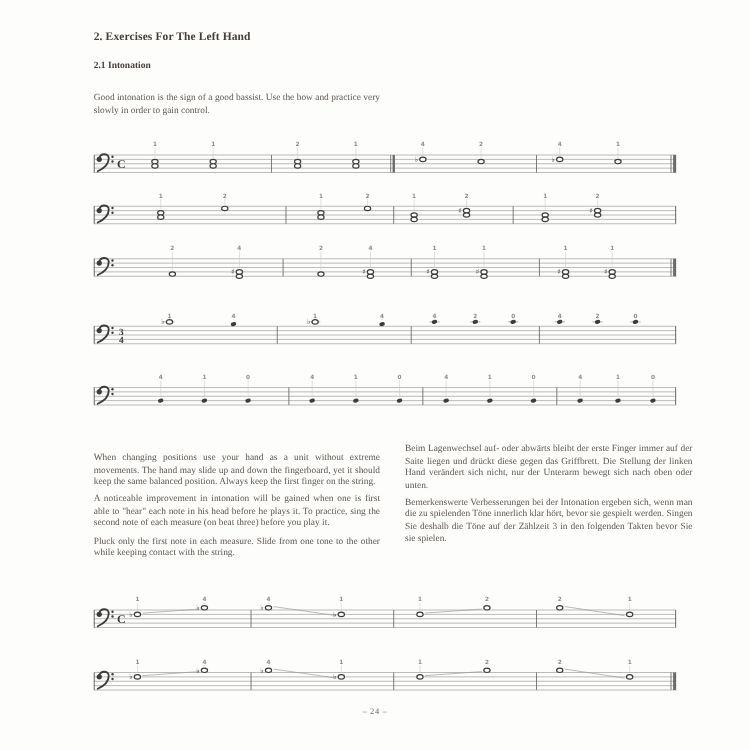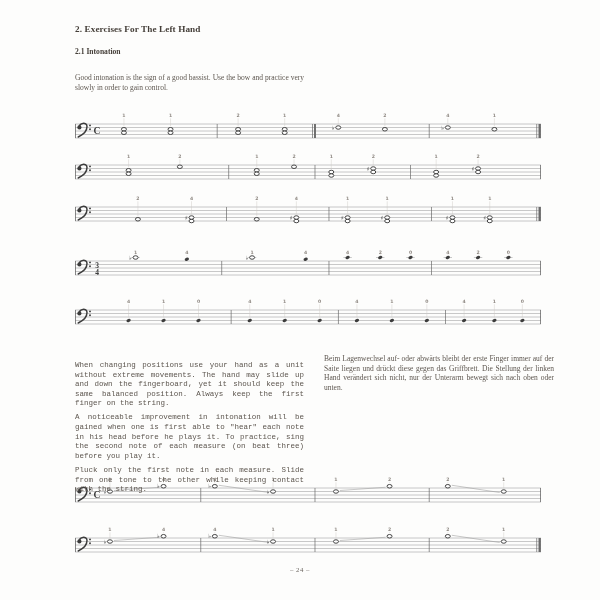--- a/index.html
+++ b/index.html
@@ -396,24 +396,25 @@
         <line x1="372.8" y1="6.3" x2="372.8" y2="7.25" stroke="#cdc9c4" stroke-width="0.45"></line>
         <text x="372.8" y="5.2" font-size="4.6" fill="#918b85" font-family="DejaVu Sans, sans-serif" text-anchor="middle" font-weight="bold">2</text>
         <ellipse cx="372.8" cy="10.25" rx="2.5" ry="1.75" fill="#fff" stroke="#3c3c3c" stroke-width="0.95"></ellipse>
         <line x1="376.8" y1="9.25" x2="424.72" y2="16.5" stroke="#9a9a9a" stroke-width="0.55"></line>
         <line x1="428.72" y1="6.3" x2="428.72" y2="12.5" stroke="#cdc9c4" stroke-width="0.45"></line>
         <text x="428.72" y="5.2" font-size="4.6" fill="#918b85" font-family="DejaVu Sans, sans-serif" text-anchor="middle" font-weight="bold">1</text>
         <ellipse cx="428.72" cy="15.5" rx="2.5" ry="1.75" fill="#fff" stroke="#3c3c3c" stroke-width="0.95"></ellipse>
       </svg>
     </div>
 
-  <div class="col" style="left:75px;top:361px;font-family:Liberation Mono, monospace;">
+  <div class="col" style="left:75px;top:361px;">
     <p>When changing positions use your hand as a unit without extreme movements. The hand may slide up and down the fingerboard, yet it should keep the same balanced position. Always keep the first finger on the string.</p>
     <p>A noticeable improvement in intonation will be gained when one is first able to "hear" each note in his head before he plays it. To practice, sing the second note of each measure (on beat three) before you play it.</p>
     <p>Pluck only the first note in each measure. Slide from one tone to the other while keeping contact with the string.</p>
   </div>
 
   <div class="col" style="left:312px;top:354px;width:230px;margin-left:12px;">
     <p>Beim Lagenwechsel auf- oder abwärts bleibt der erste Finger immer auf der Saite liegen und drückt diese gegen das Griffbrett. Die Stellung der linken Hand verändert sich nicht, nur der Unterarm bewegt sich nach oben oder unten.</p>
+    <p>Bemerkenswerte Verbesserungen bei der Intonation ergeben sich, wenn man die zu spielenden Töne innerlich klar hört, bevor sie gespielt werden. Singen Sie deshalb die Töne auf der Zählzeit 3 in den folgenden Takten bevor Sie sie spielen.</p>
   </div>
 
   <div class="page-number">– 24 –</div>
 </div>
 
 </body></html>

